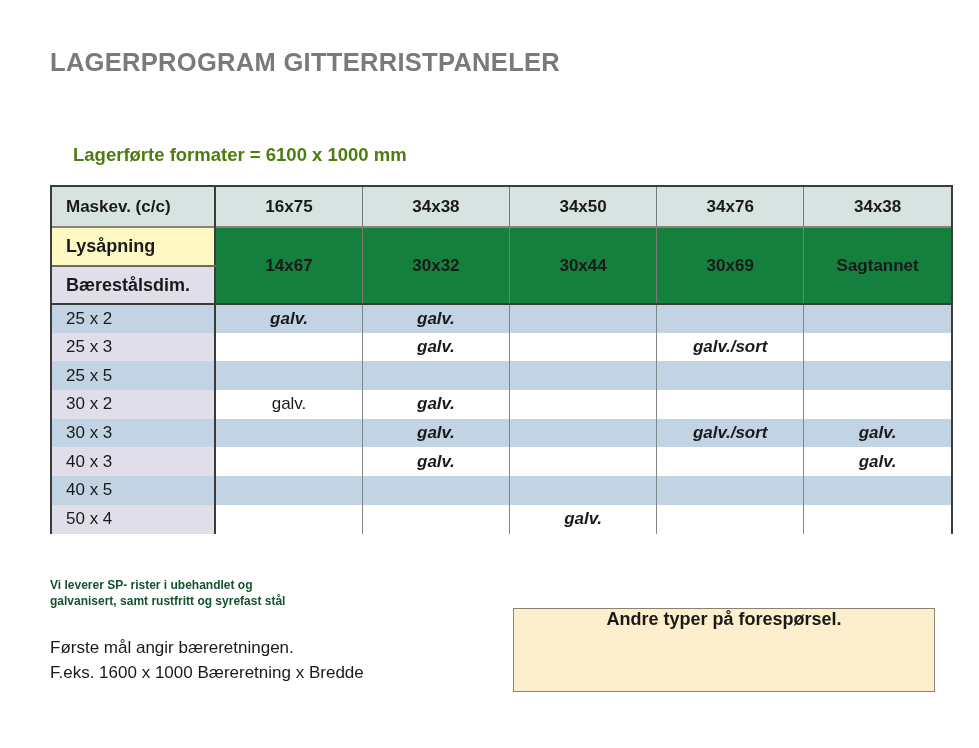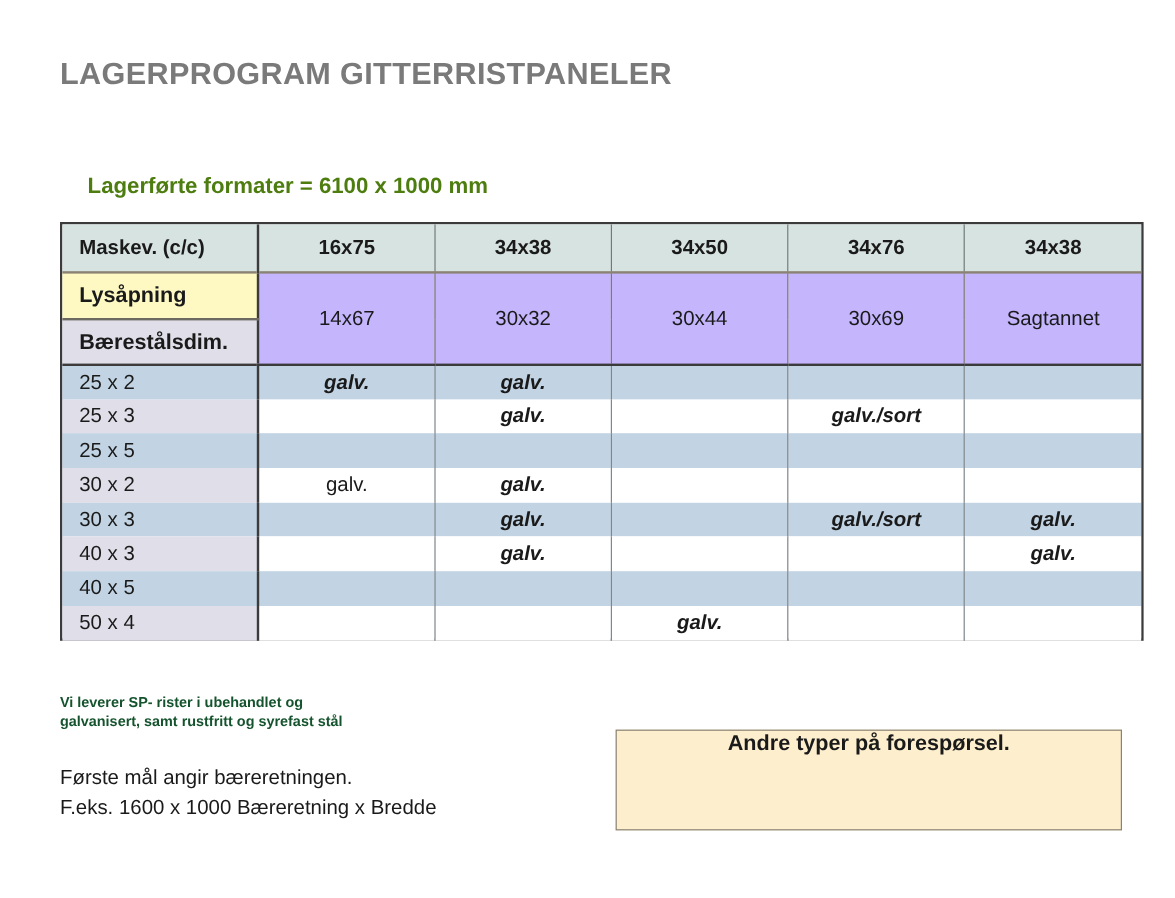--- a/index.html
+++ b/index.html
@@ -121,22 +121,22 @@
   .hdr-bar td.label-cell {
     background: #e0dee8;
     text-align: left;
     padding-left: 14px;
     font-weight: bold;
     font-size: 18px;
     border-right: 2px solid #3b3b3b;
     border-bottom: 2px solid #3b3b3b;
   }
   td.lys-span {
-    background: #c4b5fd;
-    font-weight: normal;
+    background: #15803d;
+    font-weight: bold;
     font-size: 18px;
     border-right: 1px solid #7d7a70;
     border-bottom: 2px solid #3b3b3b;
   }
   td.lys-span.last { border-right: none; }
 
   
   tr.data-row { height: 28.7px; }
   tr.data-row td {
     font-size: 17px;

